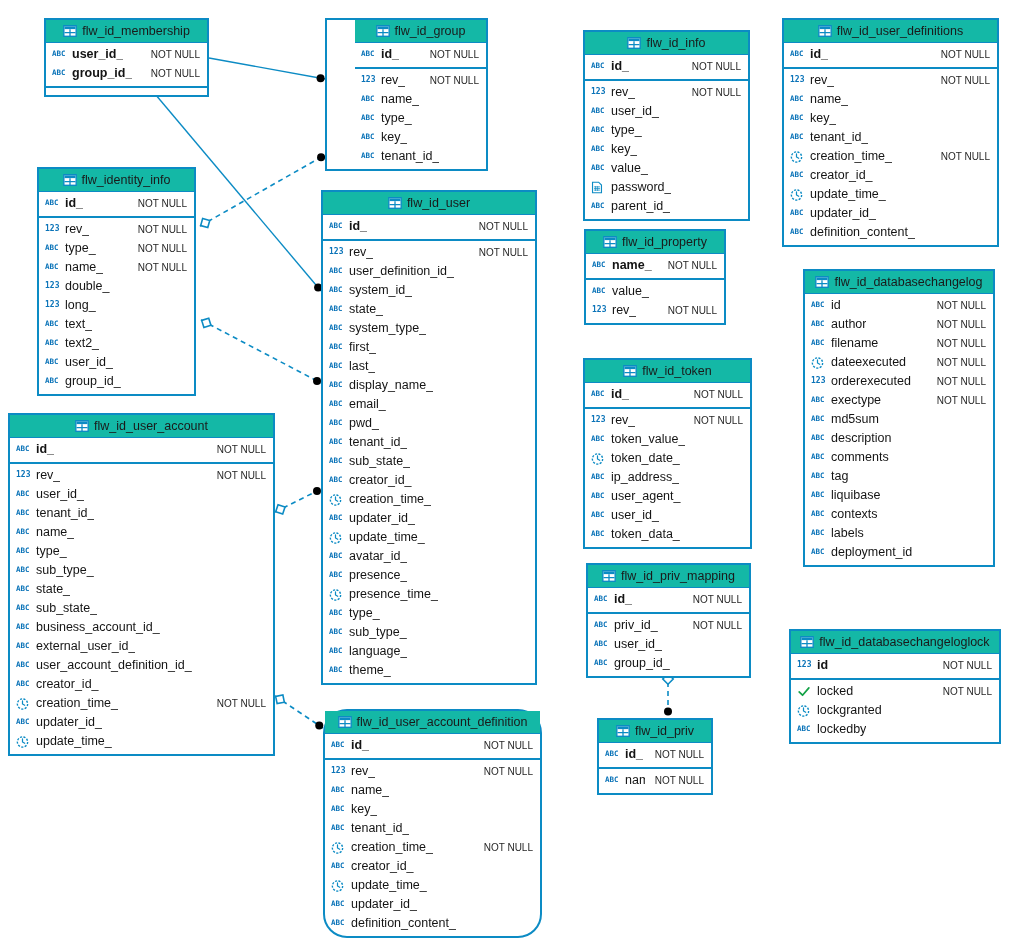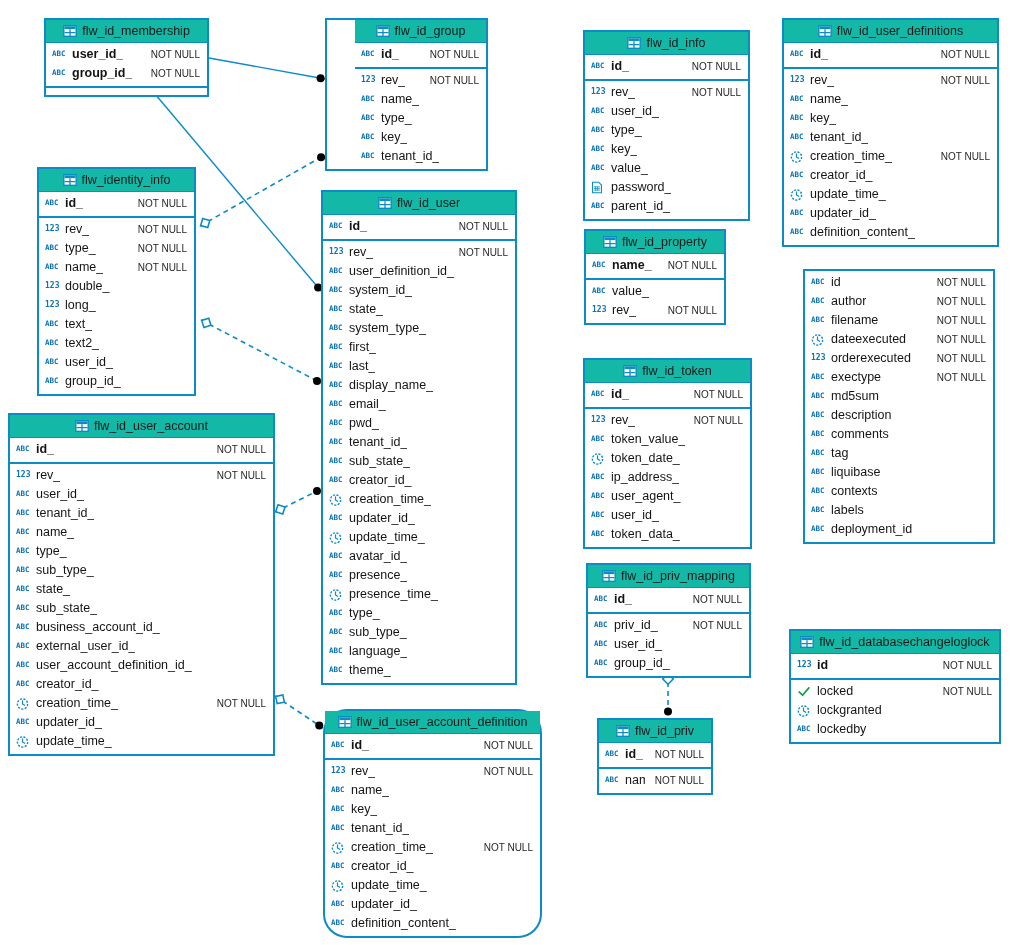--- a/index.html
+++ b/index.html
@@ -367,21 +367,21 @@
           </div>
           <div class="row">
             <span class="ic">
               <span class="abc">ABC</span>
             </span>
             <span class="nm">tenant_id_</span>
           </div>
         </div>
       </div>
     </div>
-    <div class="tbl" style="left: 321px; top: 190px; width: 196px;">
+    <div class="tbl" style="left: 321px; top: 190px; width: 216px;">
       <div class="hdr">
         <span style="display: inline-flex;">
           <svg width="14" height="12" viewBox="0 0 16 14">
             <rect x="0.8" y="0.8" width="14.4" height="12.4" fill="#ffffff" stroke="#0c8bc4" stroke-width="1.6"></rect>
             <rect x="1.6" y="1.6" width="12.8" height="3.2" fill="#0c8bc4"></rect>
             <path d="M8 5 V13 M1.6 9 H14.4" stroke="#0c8bc4" stroke-width="1.5"></path>
           </svg>
         </span>
         <span>flw_id_user</span>
       </div>
@@ -987,20 +987,30 @@
           <div class="row">
             <span class="ic">
               <span class="abc">ABC</span>
             </span>
             <span class="nm">definition_content_</span>
           </div>
         </div>
       </div>
     </div>
     <div class="tbl" style="left: 803px; top: 269px; width: 192px;">
+      <div class="hdr">
+        <span style="display: inline-flex;">
+          <svg width="14" height="12" viewBox="0 0 16 14">
+            <rect x="0.8" y="0.8" width="14.4" height="12.4" fill="#ffffff" stroke="#0c8bc4" stroke-width="1.6"></rect>
+            <rect x="1.6" y="1.6" width="12.8" height="3.2" fill="#0c8bc4"></rect>
+            <path d="M8 5 V13 M1.6 9 H14.4" stroke="#0c8bc4" stroke-width="1.5"></path>
+          </svg>
+        </span>
+        <span>flw_id_databasechangelog</span>
+      </div>
       <div>
         <div class="rows">
           <div class="row">
             <span class="ic">
               <span class="abc">ABC</span>
             </span>
             <span class="nm">id</span>
             <span class="nn">NOT NULL</span>
           </div>
           <div class="row">

